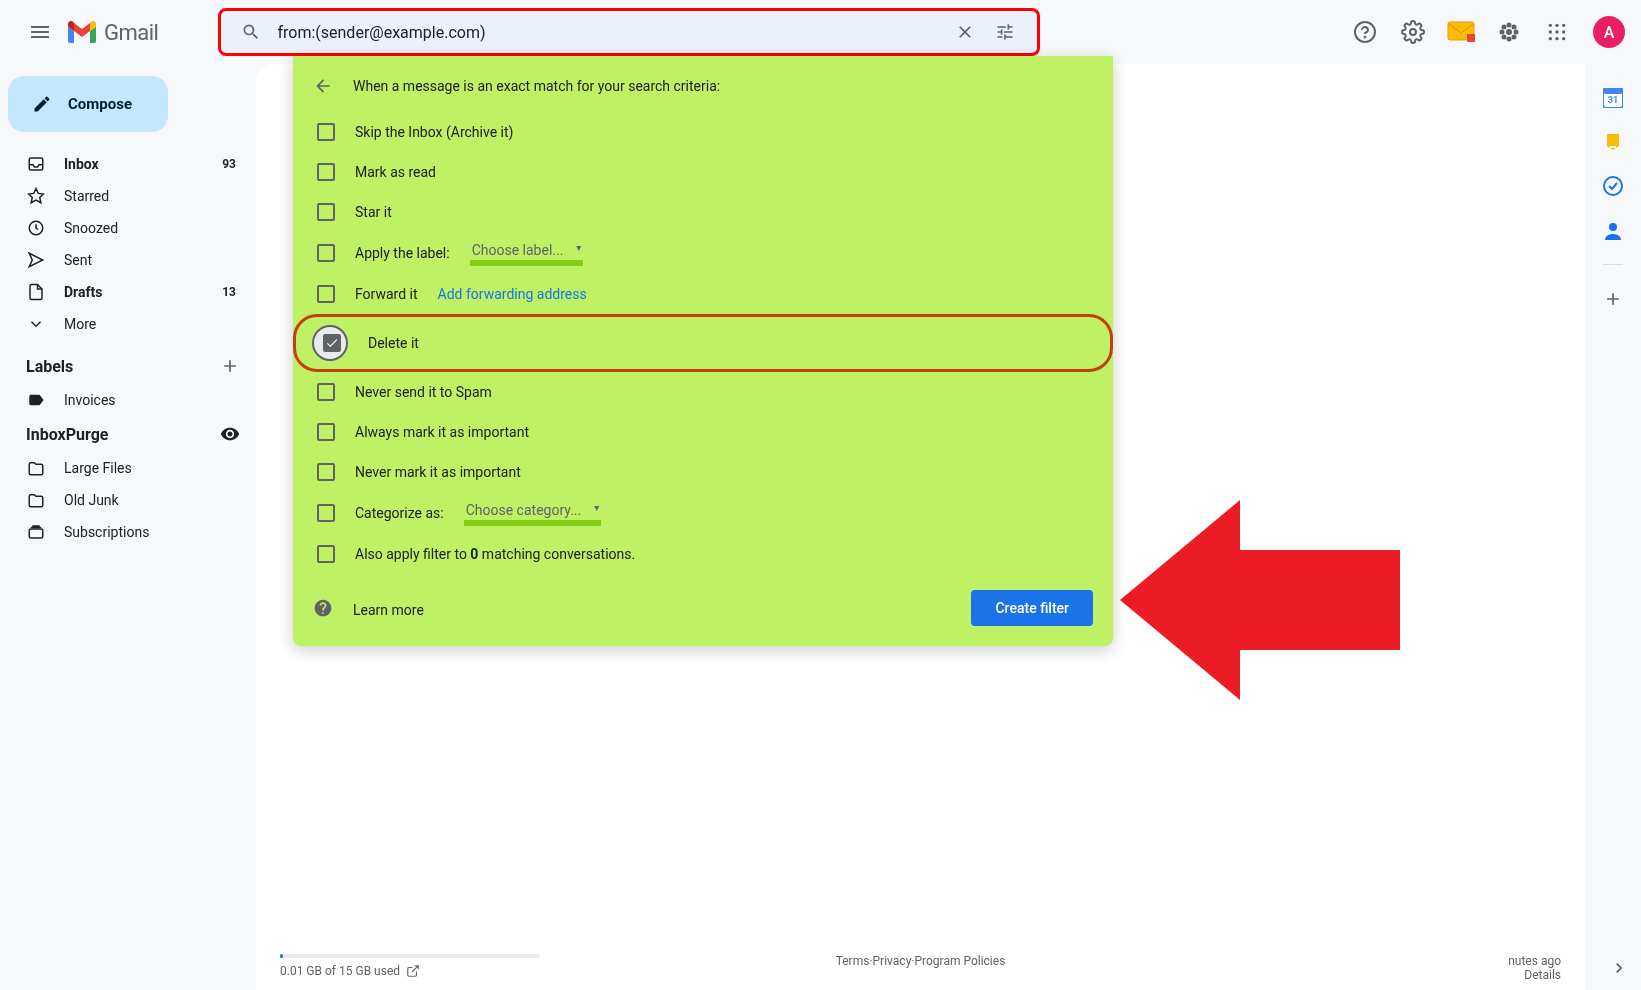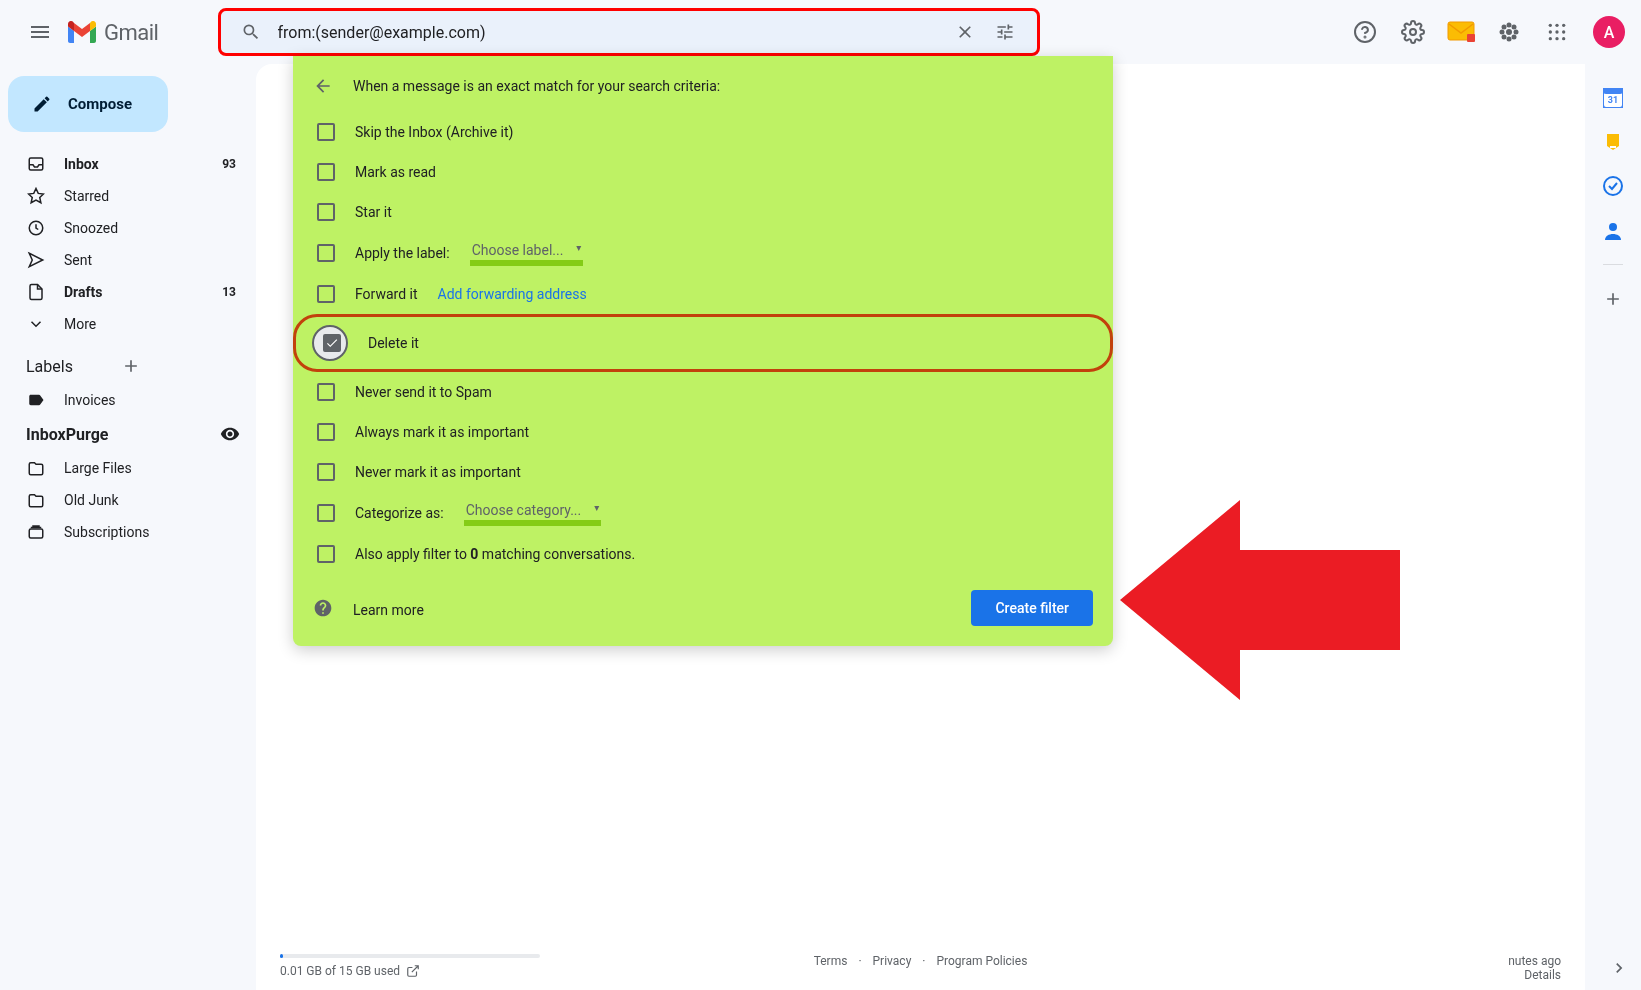--- a/index.html
+++ b/index.html
@@ -24,21 +24,21 @@
   
   
   .sidebar { width: 256px; padding: 8px 0; }
   .compose-btn { margin: 4px 8px 16px; height: 56px; background: #c2e7ff; border-radius: 16px; display: flex; align-items: center; padding: 0 24px; gap: 16px; cursor: pointer; font-size: 15px; color: #001d35; width: 160px; font-weight: 700; }
   .nav-item { height: 32px; display: flex; align-items: center; padding: 0 12px 0 26px; border-radius: 0 16px 16px 0; cursor: pointer; margin-right: 8px; gap: 18px; font-size: 14px; color: #202124; }
   .nav-item.bold { font-weight: 700; }
   .nav-item .icon { width: 20px; display: flex; justify-content: center; }
   .nav-item .label { flex: 1; }
   .nav-item .count { font-size: 12px; color: #5f6368; }
   .nav-item.bold .count { font-weight: 700; color: #202124; }
-  .section-header { display: flex; align-items: center; padding: 16px 16px 8px 26px; font-size: 16px; font-weight: 400; color: #202124; gap: 48px; }
+  .section-header { display: flex; align-items: center; justify-content: space-between; padding: 16px 16px 8px 26px; font-size: 16px; font-weight: 700; color: #202124; gap: 48px; }
   .section-header .add { cursor: pointer; }
   .ext-section { display: flex; align-items: center; justify-content: space-between; padding: 8px 16px 8px 26px; font-size: 16px; font-weight: 700; color: #202124; }
   
   
   .main { flex: 1; background: #fff; border-radius: 16px 0 0 0; margin-right: 56px; padding: 16px; position: relative; }
   
   
   .filter-panel { position: absolute; top: 56px; left: 293px; width: 820px; background: #bef264; border-radius: 0 0 8px 8px; box-shadow: 0 4px 16px rgba(0,0,0,0.2); padding: 12px 0; z-index: 100; }
   .panel-header { display: flex; align-items: center; gap: 20px; padding: 8px 20px 16px; }
   .panel-back { cursor: pointer; }
@@ -56,21 +56,21 @@
   .learn-more { display: flex; align-items: flex-end; gap: 20px; font-size: 14px; color: #202124; cursor: pointer; }
   .create-btn { background: #1a73e8; color: #fff; border: none; padding: 10px 24px; border-radius: 4px; font-size: 14px; cursor: pointer; font-weight: 500; }
   
   
   .right-rail { position: absolute; right: 0; top: 64px; width: 56px; display: flex; flex-direction: column; align-items: center; gap: 24px; padding-top: 24px; }
   .rail-icon { width: 20px; height: 20px; cursor: pointer; }
   .rail-divider { width: 20px; height: 1px; background: #dadce0; }
   
   
   .content-footer { position: absolute; bottom: 0; left: 0; right: 0; display: flex; justify-content: space-between; align-items: flex-start; font-size: 12px; color: #5f6368; padding: 8px 24px; }
-  .footer-center { position: absolute; left: 50%; transform: translateX(-50%); display: flex; gap: 11px; align-items: center; }
+  .footer-center { position: absolute; left: 50%; transform: translateX(-50%); display: flex; gap: 0; align-items: center; }
   .footer-center span { cursor: pointer; }
   .footer-right { text-align: right; }
   .storage-bar { width: 260px; height: 4px; background: #e8eaed; border-radius: 2px; margin-bottom: 6px; position: relative; }
   .storage-bar::before { content: ""; position: absolute; left: 0; top: 0; width: 1%; height: 100%; background: #1a73e8; border-radius: 2px; }
   .storage-text { display: flex; align-items: center; gap: 6px; }
   
   
   .red-arrow { position: absolute; top: 490px; left: 1120px; z-index: 50; }
   
   

